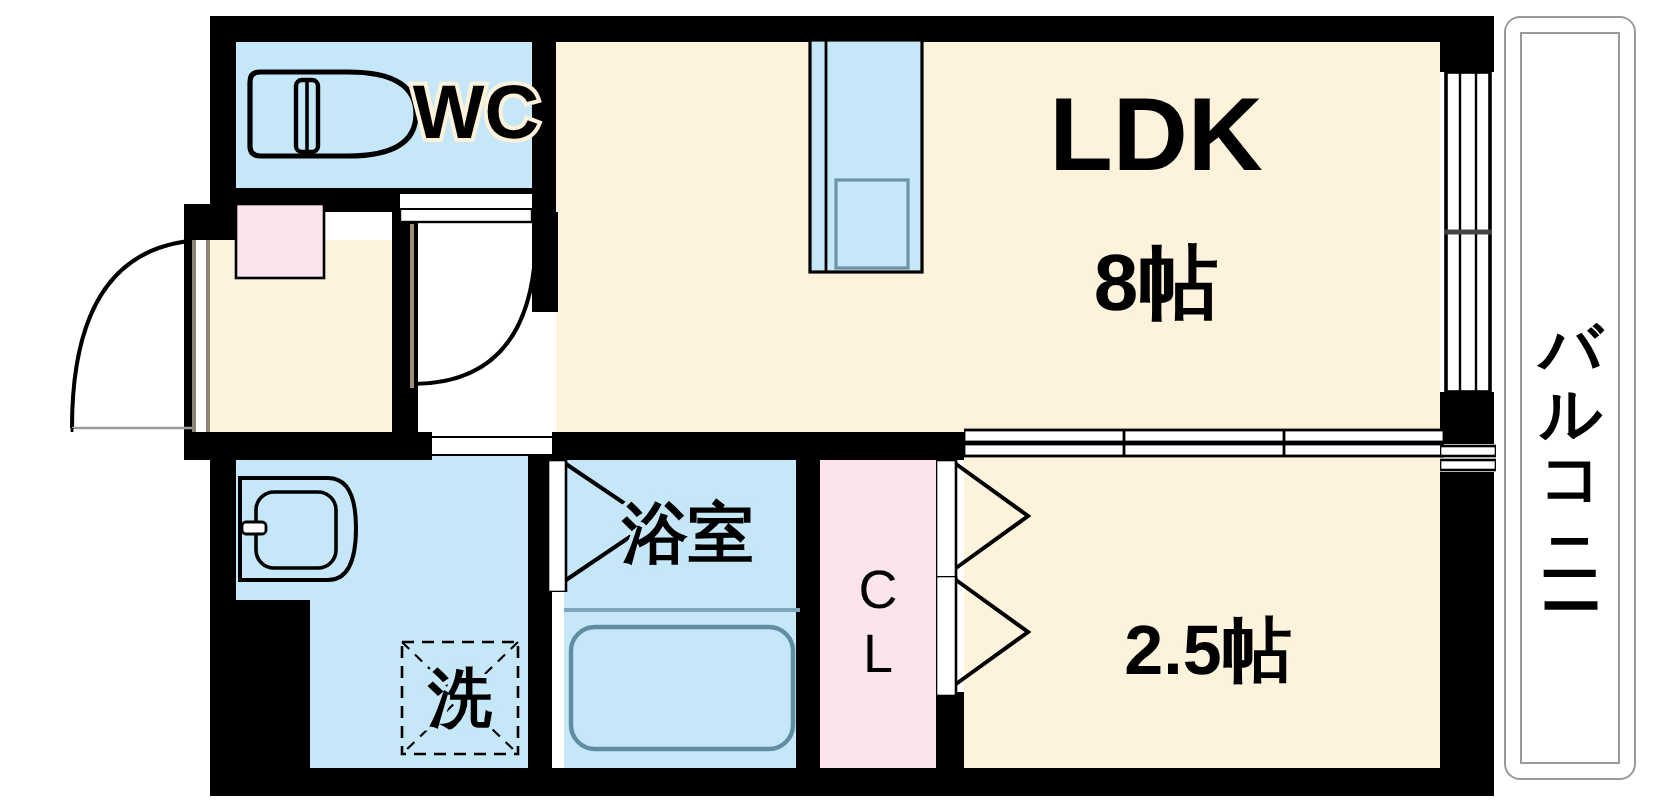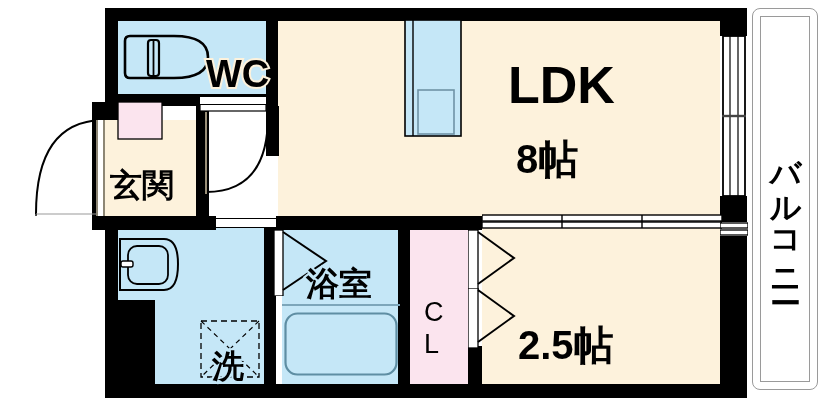--- a/index.html
+++ b/index.html
@@ -31,22 +31,21 @@
   .fill-closet { background: #fbe4ee; }
 
   .label {
     position: absolute;
     color: #000000;
     font-weight: bold;
     white-space: nowrap;
     line-height: 1.0;
     -webkit-text-stroke: 4px #fdf2dc;
     paint-order: stroke fill;
-    text-align: left;
-    margin-top: 17px;
+    text-align: center;
   }
   .label.on-water { -webkit-text-stroke-color: #c5e7f7; }
   .label.on-closet { -webkit-text-stroke-color: #fbe4ee; }
   .label.plain { -webkit-text-stroke: 0; }
 
   
   .balcony-outer {
     position: absolute;
     border: 1.5px solid #9a9a9a;
     border-radius: 8px;
@@ -249,26 +248,25 @@
       <rect x="0" y="8" width="28" height="5" fill="#ffffff" stroke="#000" stroke-width="1.3"></rect>
     </svg>
   </div>
 
   <div class="fx" style="left:216px; top:218px; width:60px; height:10px; background:#ffffff; border-top:1.3px solid #000; border-bottom:1.3px solid #000; box-sizing:border-box;"></div>
 
   <div class="fx" style="left:200px; top:96px; width:66px; height:9px; background:#ffffff; border-top:1.2px solid #000; border-bottom:1.2px solid #000; box-sizing:border-box;"></div>
 
   <div class="label" style="left:206px; top:38px; width:64px; font-size:38px;">WC</div>
 
-  <div class="label" style="left:110px; top:152px; width:84px; font-size:32px;">玄関</div>
 
   <div class="label" style="left:508px; top:42px; width:140px; font-size:52px;">LDK</div>
   <div class="label" style="left:516px; top:122px; width:124px; font-size:40px;">8帖</div>
 
   <div class="label on-water" style="left:212px; top:333px; width:36px; font-size:32px;">洗</div>
   <div class="label on-water" style="left:306px; top:250px; width:76px; font-size:33px;">浴室</div>
 
   <div class="label on-closet plain" style="left:424px; top:282px; width:30px; font-size:27px; font-weight:normal;">C</div>
   <div class="label on-closet plain" style="left:424px; top:314px; width:30px; font-size:27px; font-weight:normal;">L</div>
 
-  <div class="label" style="left:518px; top:308px; width:172px; font-size:40px;">2.5帖</div>
+  <div class="label" style="left:518px; top:308px; width:172px; font-size:35px;">2.5帖</div>
 
 </div>
 
 </body></html>

